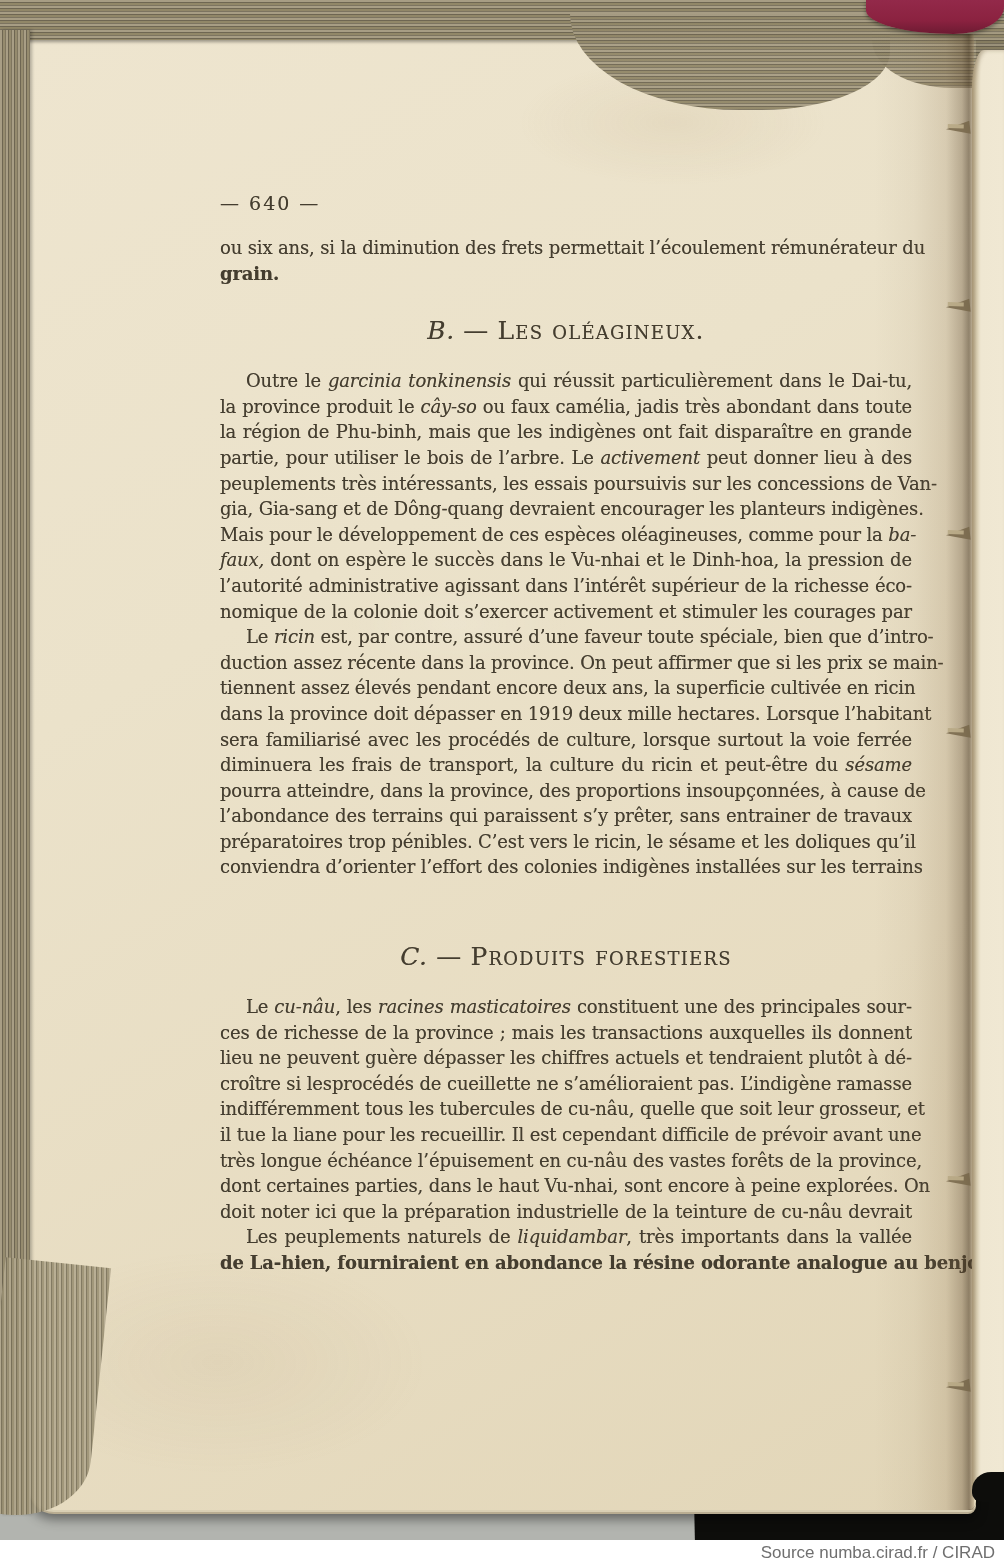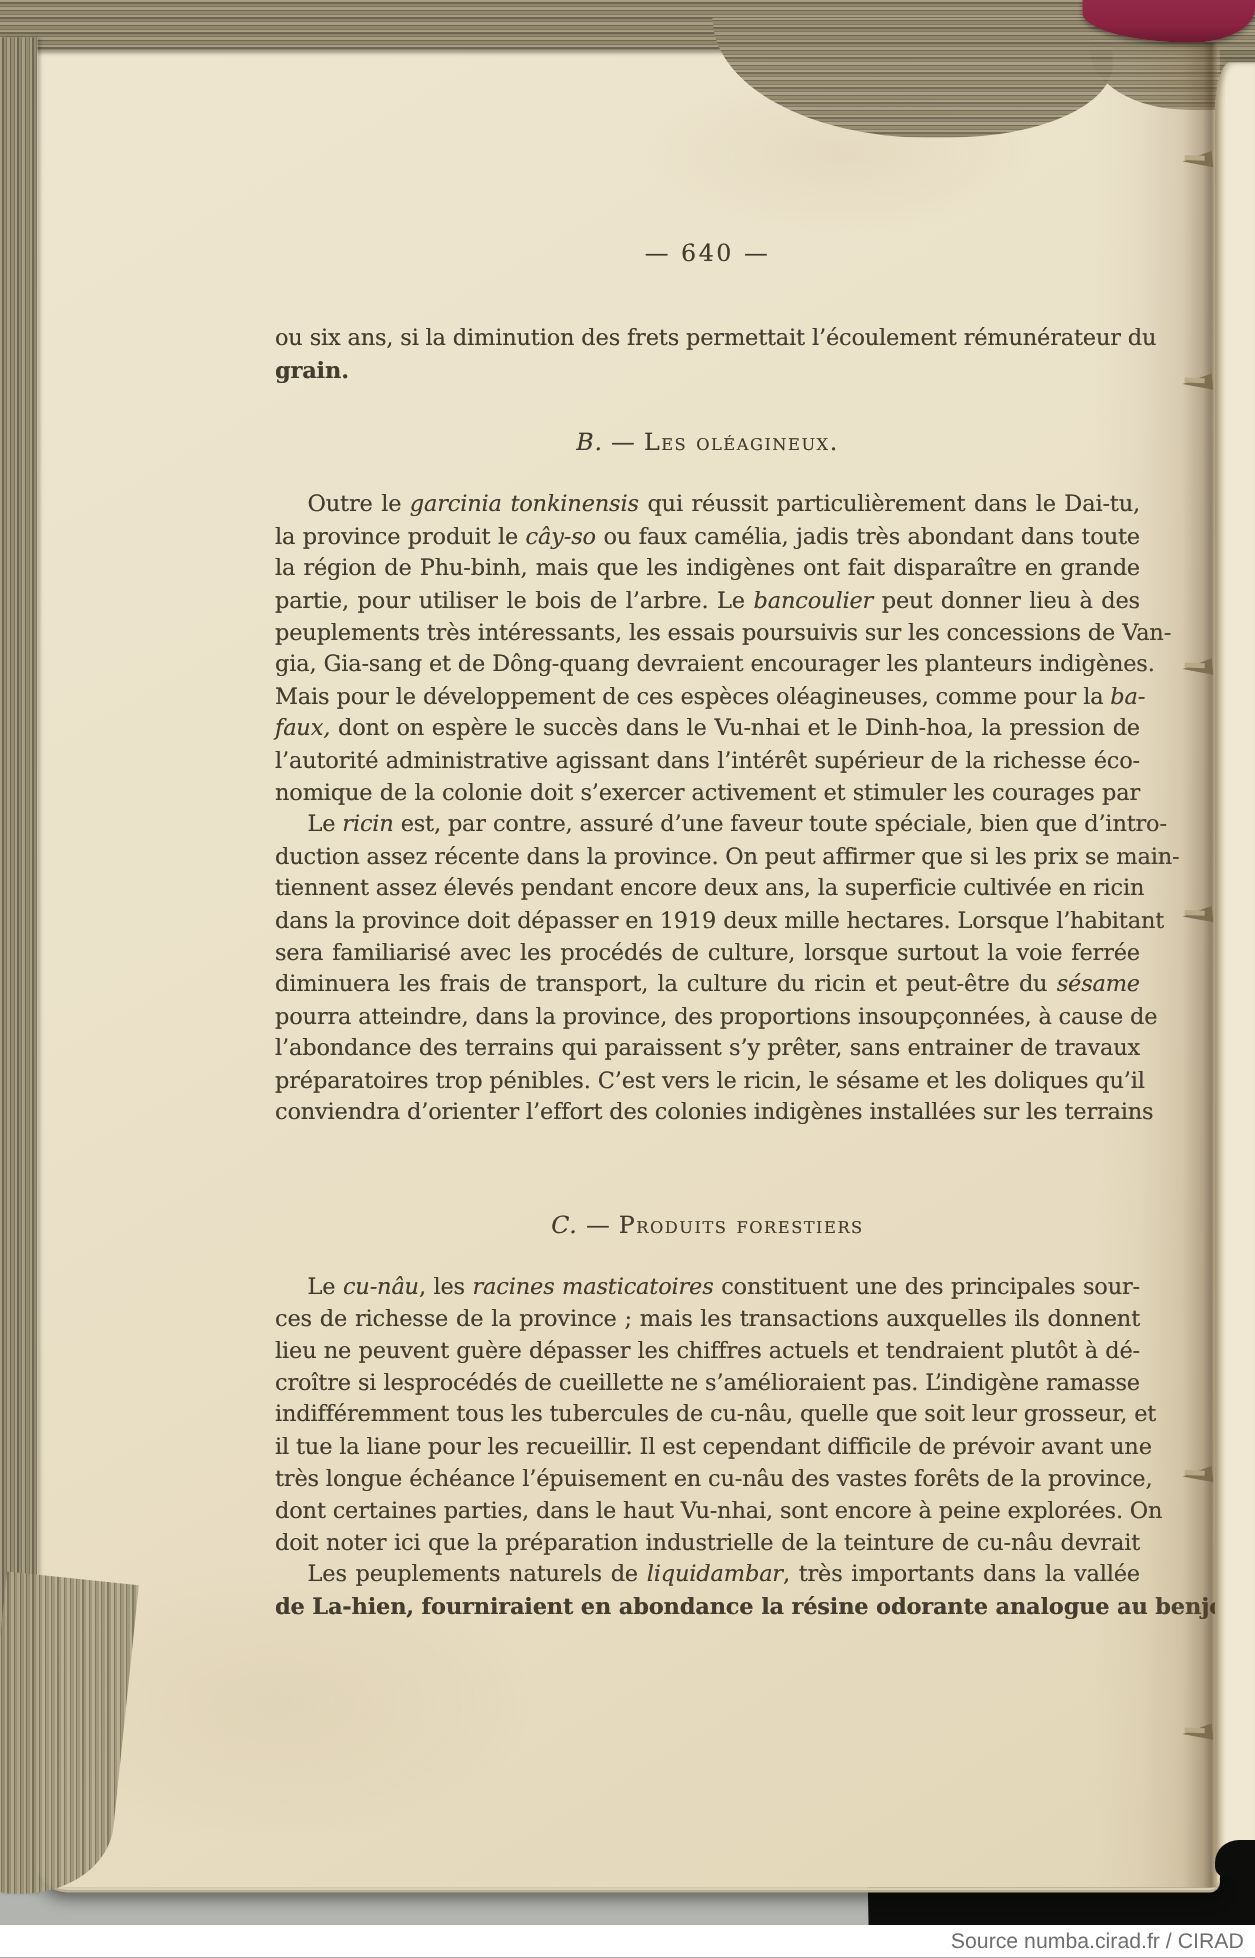--- a/index.html
+++ b/index.html
@@ -59,25 +59,25 @@
   
   .maroon{position:absolute;left:866px;top:0;width:138px;height:34px;z-index:7;
     background:linear-gradient(180deg,#93294a 0%,var(--cover_maroon,#8b2240) 60%,#6d1a32 100%);
     border-radius:0 0 46% 110px / 0 0 100% 30px;
     box-shadow:0 2px 4px rgba(0,0,0,.4);}
 
   
   .text-col{position:absolute;left:192px;top:156px;width:692px;z-index:4;
     color:var(--ink,#443d2f);font-size:18px;letter-spacing:-0.15px;
     text-shadow:0 0 0.5px rgba(68,61,47,.55);}
-  .pagenum{text-align:center;line-height:26px;margin-bottom:42px;font-size:19px;letter-spacing:2px;}
+  .pagenum{line-height:26px;margin-bottom:19px;font-size:19px;letter-spacing:2px;}
   .line{white-space:nowrap;line-height:25.6px;text-align:justify;text-align-last:justify;}
   .line.last{text-align-last:left;font-weight:bold;}
   .indent .line:first-child{text-indent:26px;}
-  .block-heading{text-align:center;line-height:26px;margin:32px 0 24px;font-size:19px;letter-spacing:.6px;}
+  .block-heading{text-align:center;line-height:26px;margin:32px 0 24px;font-size:25px;letter-spacing:.6px;}
   .block-heading.hc{margin-top:64px;}
   .h-letter{font-style:italic;}
   .h-title{font-variant:small-caps;letter-spacing:1.2px;}
   i{font-style:italic;}
 
   
   .footer{position:absolute;left:0;top:1540px;width:1004px;height:32px;background:var(--footer_bg,#ffffff);
     font-family:"Liberation Sans", sans-serif;font-size:17px;color:var(--footer_text,#6f6f6f);
     text-align:right;line-height:25px;box-sizing:border-box;padding-right:9px;z-index:10;}
 </style>
@@ -95,21 +95,21 @@
 
     <div class="block-para">
           <div class="line">ou six ans, si la diminution des frets permettait l’écoulement rémunérateur du</div>
           <div class="line last">grain.</div>
         </div>
         <div class="block-heading hb"><span class="h-letter">B.</span> — <span class="h-title">Les oléagineux.</span></div>
         <div class="block-para indent">
           <div class="line">Outre le <i>garcinia tonkinensis</i> qui réussit particulièrement dans le Dai-tu,</div>
           <div class="line">la province produit le <i>cây-so</i> ou faux camélia, jadis très abondant dans toute</div>
           <div class="line">la région de Phu-binh, mais que les indigènes ont fait disparaître en grande</div>
-          <div class="line">partie, pour utiliser le bois de l’arbre. Le <i>bancoulier</i> peut donner lieu à des</div>
+          <div class="line">partie, pour utiliser le bois de l’arbre. Le <i>activement</i> peut donner lieu à des</div>
           <div class="line">peuplements très intéressants, les essais poursuivis sur les concessions de Van-</div>
           <div class="line">gia, Gia-sang et de Dông-quang devraient encourager les planteurs indigènes.</div>
           <div class="line">Mais pour le développement de ces espèces oléagineuses, comme pour la <i>ba-</i></div>
           <div class="line"><i>faux,</i> dont on espère le succès dans le Vu-nhai et le Dinh-hoa, la pression de</div>
           <div class="line">l’autorité administrative agissant dans l’intérêt supérieur de la richesse éco-</div>
           <div class="line">nomique de la colonie doit s’exercer activement et stimuler les courages par</div>
         </div>
         <div class="block-para indent">
           <div class="line">Le <i>ricin</i> est, par contre, assuré d’une faveur toute spéciale, bien que d’intro-</div>
           <div class="line">duction assez récente dans la province. On peut affirmer que si les prix se main-</div>

